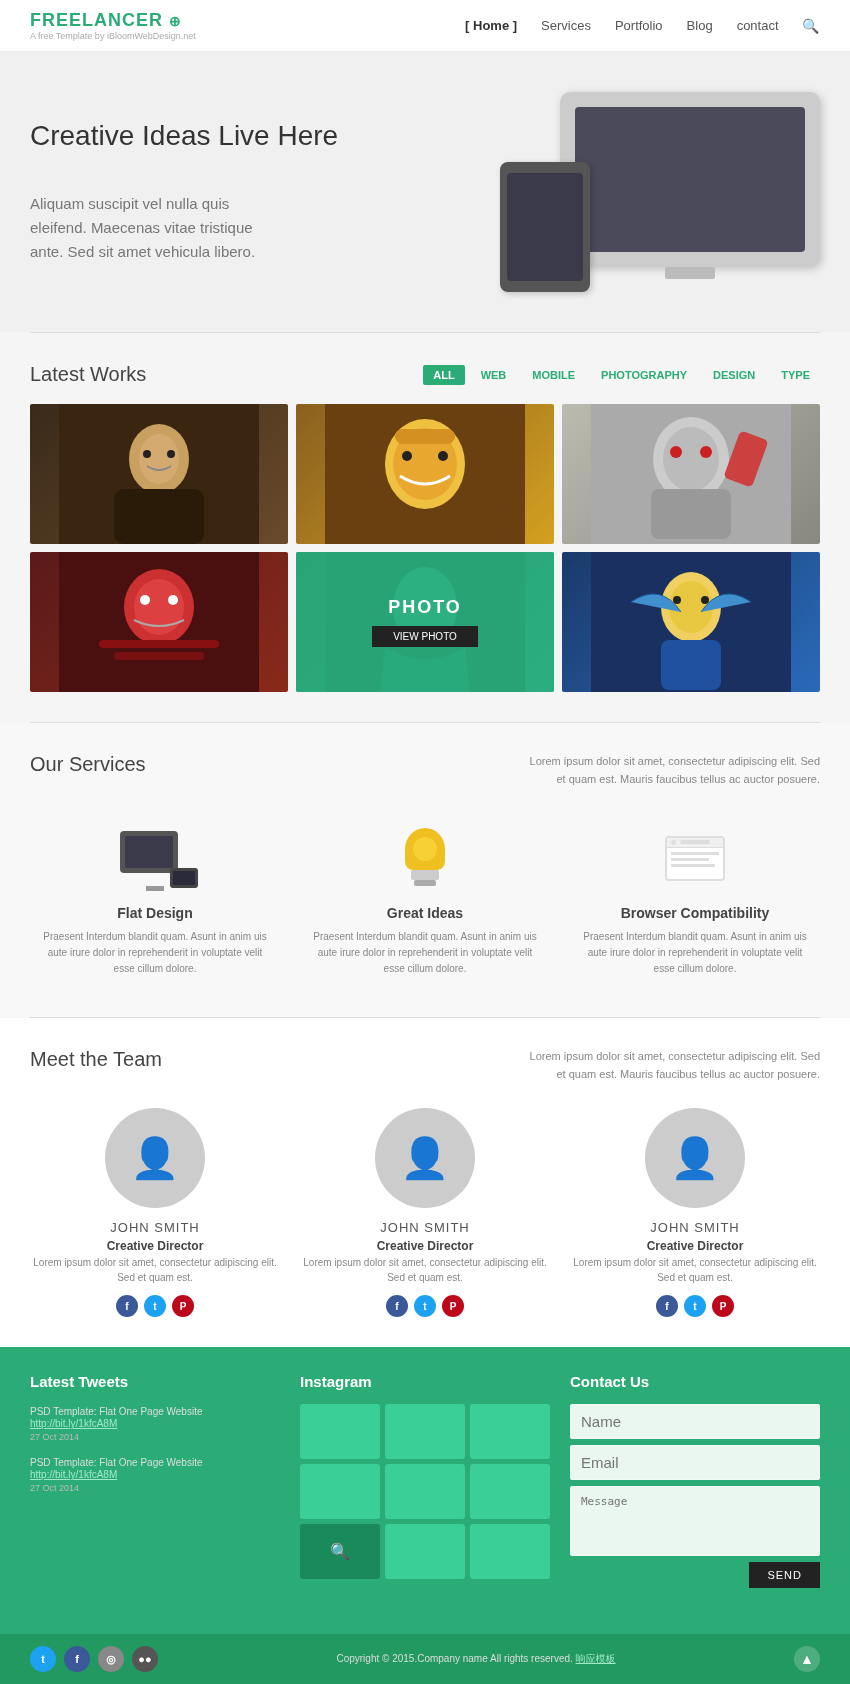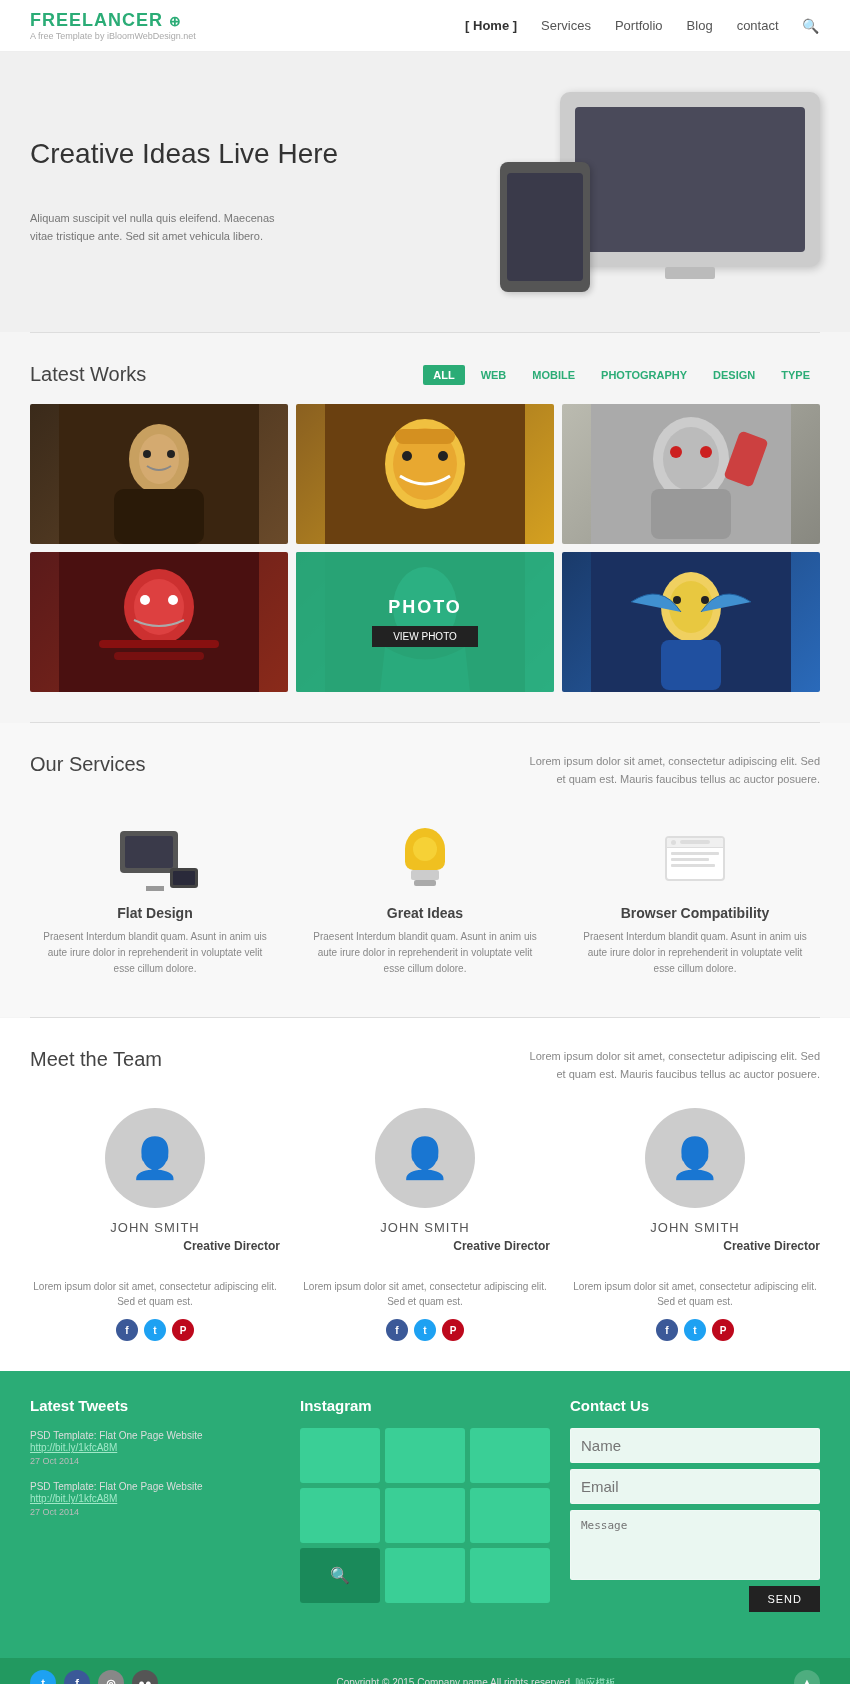--- a/index.html
+++ b/index.html
@@ -11,21 +11,21 @@
     .nav-logo-title { color: #2bac76; font-weight: bold; font-size: 18px; letter-spacing: 1px; }
     .nav-logo-sub { color: #aaa; font-size: 9px; }
     .nav-links { display: flex; gap: 24px; align-items: center; }
     .nav-link { color: #555; text-decoration: none; font-size: 13px; }
     .nav-link.active { color: #333; font-weight: bold; }
     .nav-search { color: #555; font-size: 14px; cursor: pointer; }
 
     
     .hero { background: #f0f0f0; padding: 40px 30px; display: flex; align-items: center; justify-content: space-between; min-height: 220px; }
     .hero-text h1 { font-size: 28px; font-weight: 300; color: #333; margin-bottom: 20px; }
-    .hero-text p { font-size: 11px; color: #777; line-height: 1.6; max-width: 260px; margin-top: 40px; }
+    .hero-text p { font-size: 15px; color: #777; line-height: 1.6; max-width: 260px; margin-top: 40px; }
     .hero-image { position: relative; width: 320px; height: 200px; }
 
     
     .divider { height: 1px; background: #ddd; margin: 0 30px; }
 
     
     .section { padding: 30px 30px; }
     .section-header { display: flex; align-items: center; justify-content: space-between; margin-bottom: 18px; }
     .section-title { font-size: 20px; font-weight: 400; color: #444; }
     .filter-buttons { display: flex; gap: 6px; align-items: center; }
@@ -68,21 +68,21 @@
     .icon-browser-line { height: 3px; background: #ddd; margin-bottom: 3px; border-radius: 1px; }
 
     
     .team-section { padding: 30px 30px; background: #fff; }
     .team-header { display: flex; align-items: flex-start; justify-content: space-between; margin-bottom: 25px; }
     .team-grid { display: grid; grid-template-columns: repeat(3, 1fr); gap: 20px; }
     .team-item { text-align: center; }
     .team-avatar { width: 100px; height: 100px; border-radius: 50%; background: #ccc; margin: 0 auto 12px; display: flex; align-items: center; justify-content: center; }
     .avatar-icon { font-size: 40px; color: #999; }
     .team-name { font-size: 13px; color: #555; font-weight: normal; letter-spacing: 1px; margin-bottom: 4px; }
-    .team-role { font-size: 12px; font-weight: bold; color: #444; margin-bottom: 26px; text-align: right; }
+    .team-role { font-size: 12px; font-weight: bold; color: #444; margin-bottom: 2px; }
     .team-bio { font-size: 10px; color: #888; line-height: 1.5; margin-bottom: 10px; }
     .team-social { display: flex; gap: 6px; justify-content: center; }
     .social-btn { width: 22px; height: 22px; border-radius: 50%; display: flex; align-items: center; justify-content: center; font-size: 10px; color: #fff; font-weight: bold; text-decoration: none; }
     .fb { background: #3b5998; }
     .tw { background: #1da1f2; }
     .pi { background: #bd081c; }
 
     
     .footer { background: #2bac76; padding: 26px 30px; color: #fff; }
     .footer-grid { display: grid; grid-template-columns: 1fr 1fr 1fr; gap: 20px; margin-bottom: 20px; }

